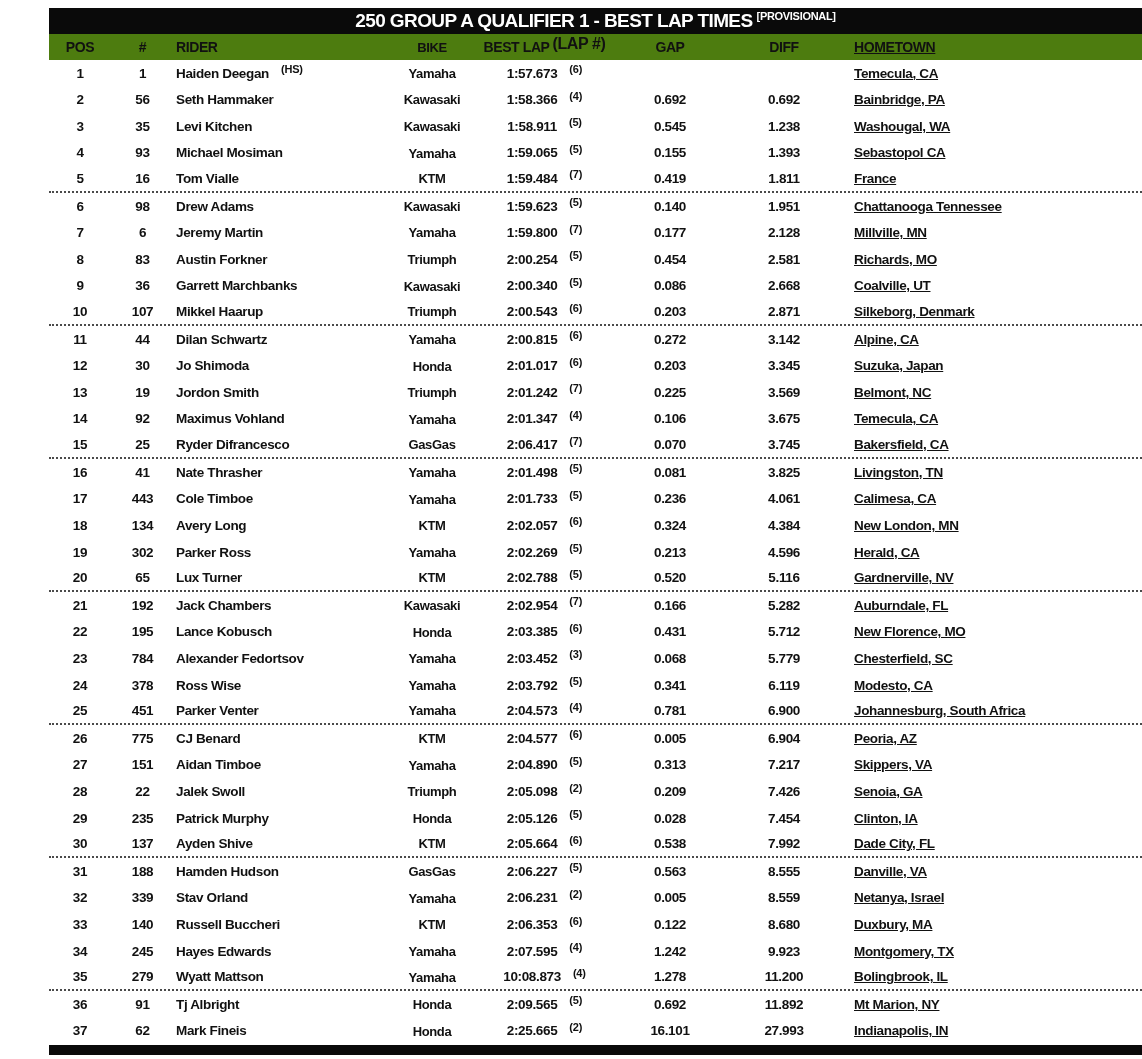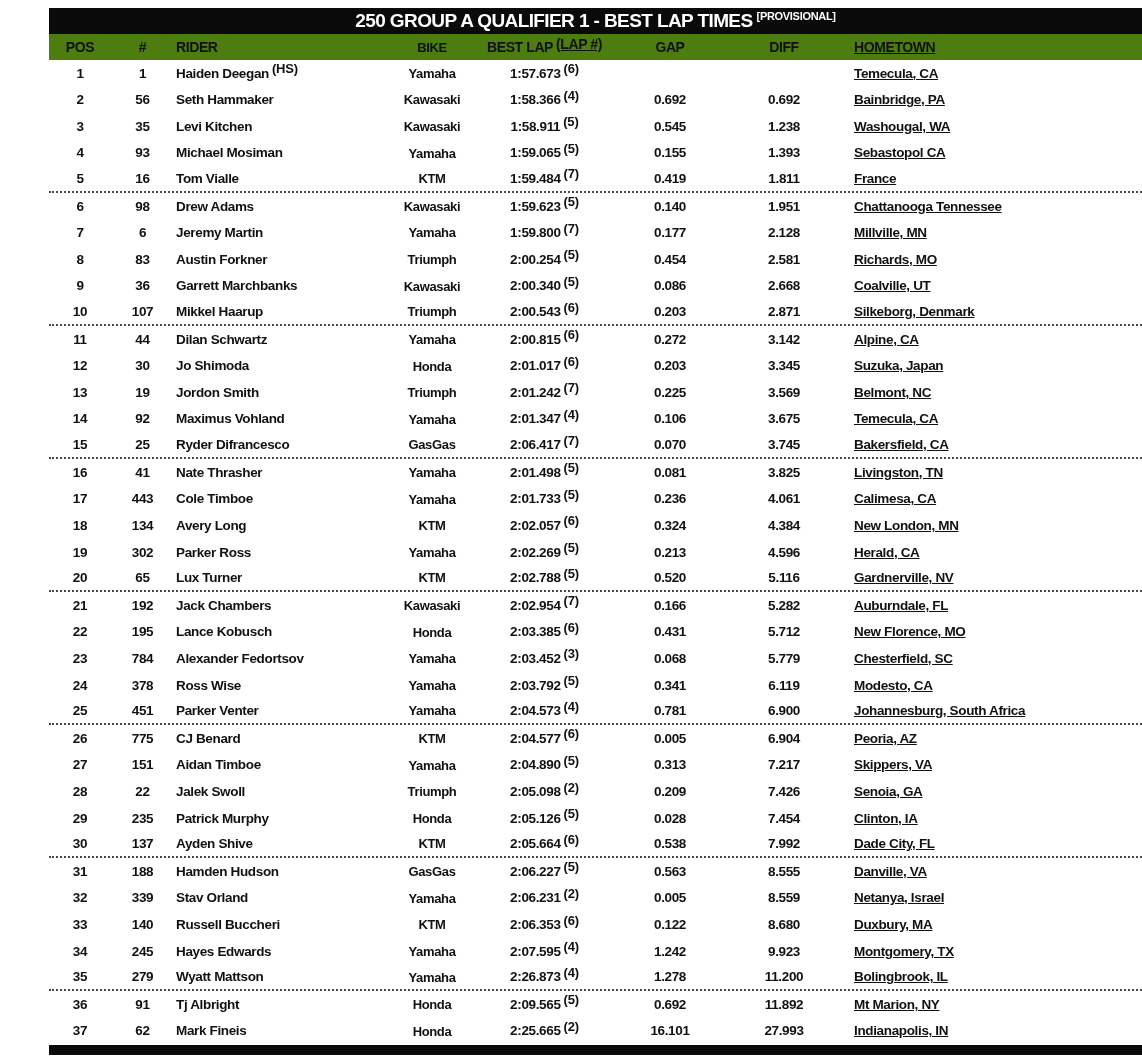--- a/index.html
+++ b/index.html
@@ -37,25 +37,25 @@
     height:26.62px; font-weight:bold; font-size:13.5px;
     letter-spacing:-0.35px;
   }
   .row.sep { border-bottom:2px dotted #4a4a4a; }
   .cell { overflow:visible; white-space:nowrap; line-height:1; }
   .c-pos, .c-num, .c-bike, .c-lap, .c-gap, .c-diff { text-align:center; }
   .c-rider { text-align:left; padding-left:2px; }
   .c-home  { text-align:left; padding-left:1px;text-decoration:underline; }
   .c-bike  { font-size:13px; }
   .sup {
-    font-size:13px; position:relative; top:-4.5px; margin-left:3px;
+    font-size:11px; position:relative; top:-4.5px; margin-left:12px;
     letter-spacing:-0.2px;
   }
   .hdr-sup {
-    font-size:14px; position:relative; top:-3.5px; margin-left:3px;text-decoration:underline;
+    font-size:16px; position:relative; top:-3.5px; margin-left:3px;
   }
   .bottom-bar { height:10px; background:#0a0a0a; }
 </style>
 </head>
 <body>
 
 <div class="sheet" style="color: rgb(17, 17, 17);">
 
   <div class="title-bar" style="background: rgb(10, 10, 10);">
     <span>250 GROUP A QUALIFIER 1 - BEST LAP TIMES</span>
@@ -587,21 +587,21 @@
   </div>
 
   <div class="grid-row row sep">
     <div class="cell c-pos">35</div>
     <div class="cell c-num">279</div>
     <div class="cell c-rider">
       <span>Wyatt Mattson</span>
     </div>
     <div class="cell c-bike">Yamaha</div>
     <div class="cell c-lap">
-      <span>2:26.873</span><span class="sup">(4)</span>
+      <span>10:08.873</span><span class="sup">(4)</span>
     </div>
     <div class="cell c-gap">1.278</div>
     <div class="cell c-diff">11.200</div>
     <div class="cell c-home">Bolingbrook, IL</div>
   </div>
 
   <div class="grid-row row">
     <div class="cell c-pos">36</div>
     <div class="cell c-num">91</div>
     <div class="cell c-rider">

